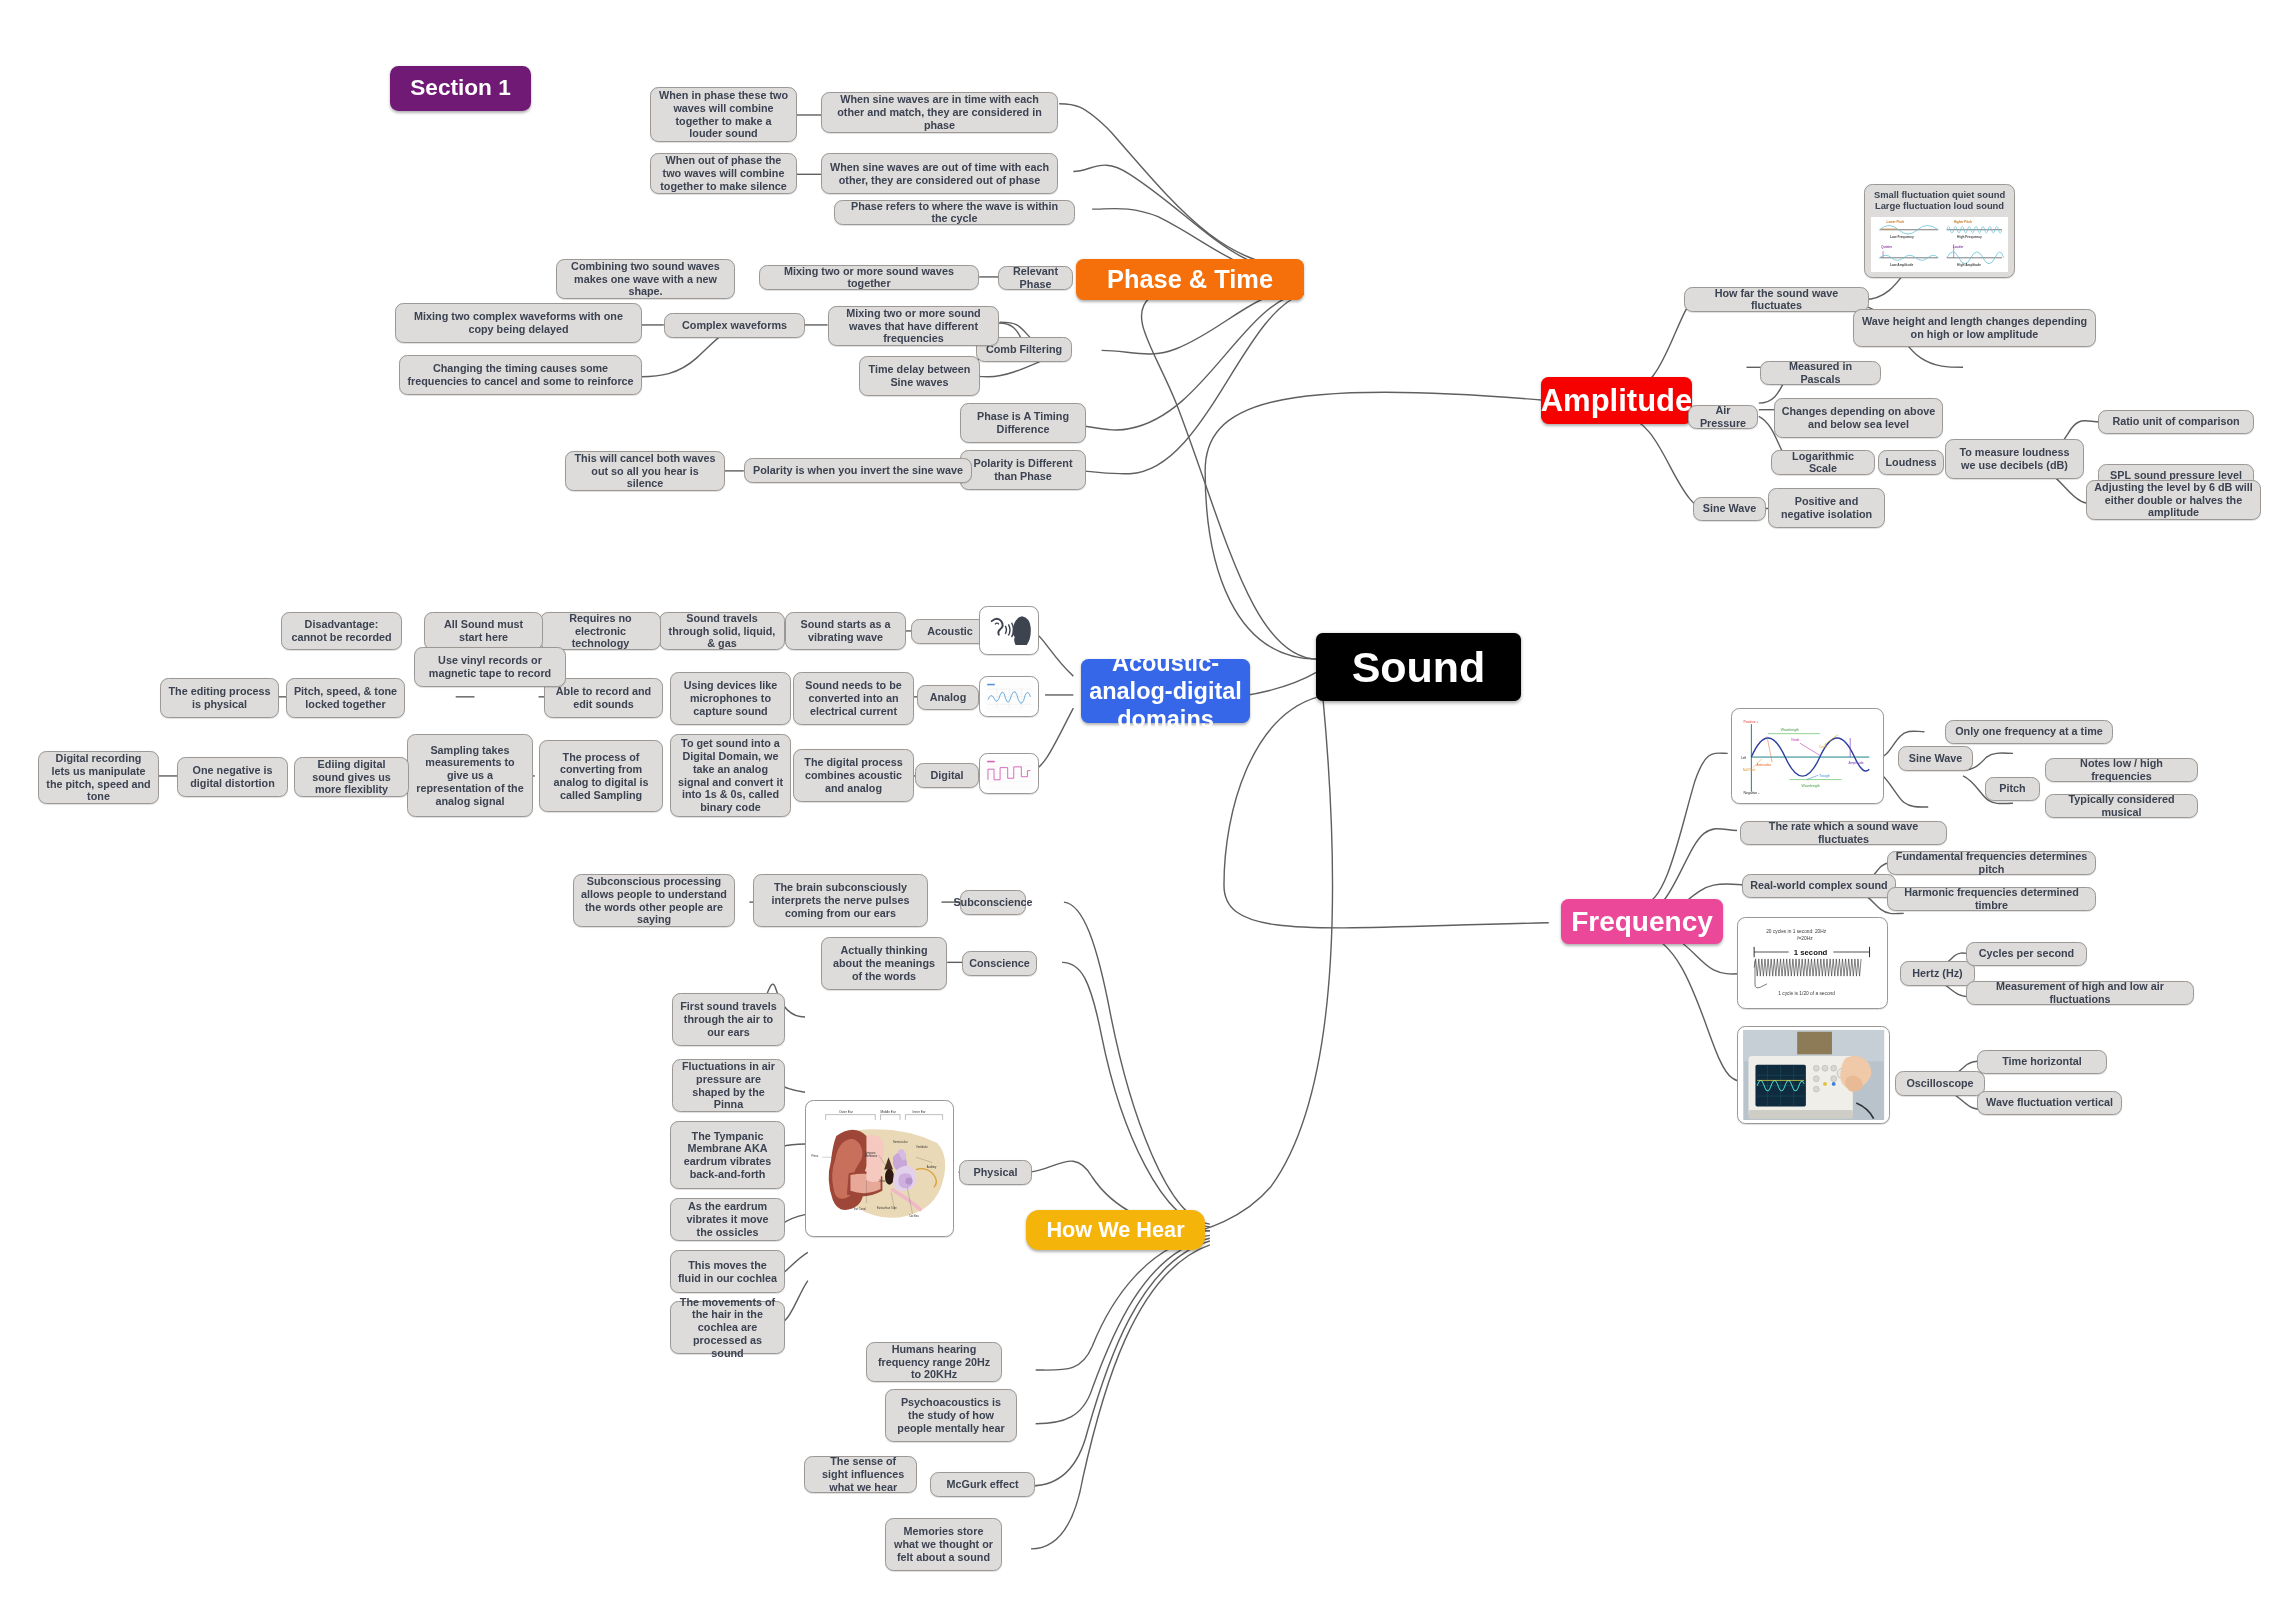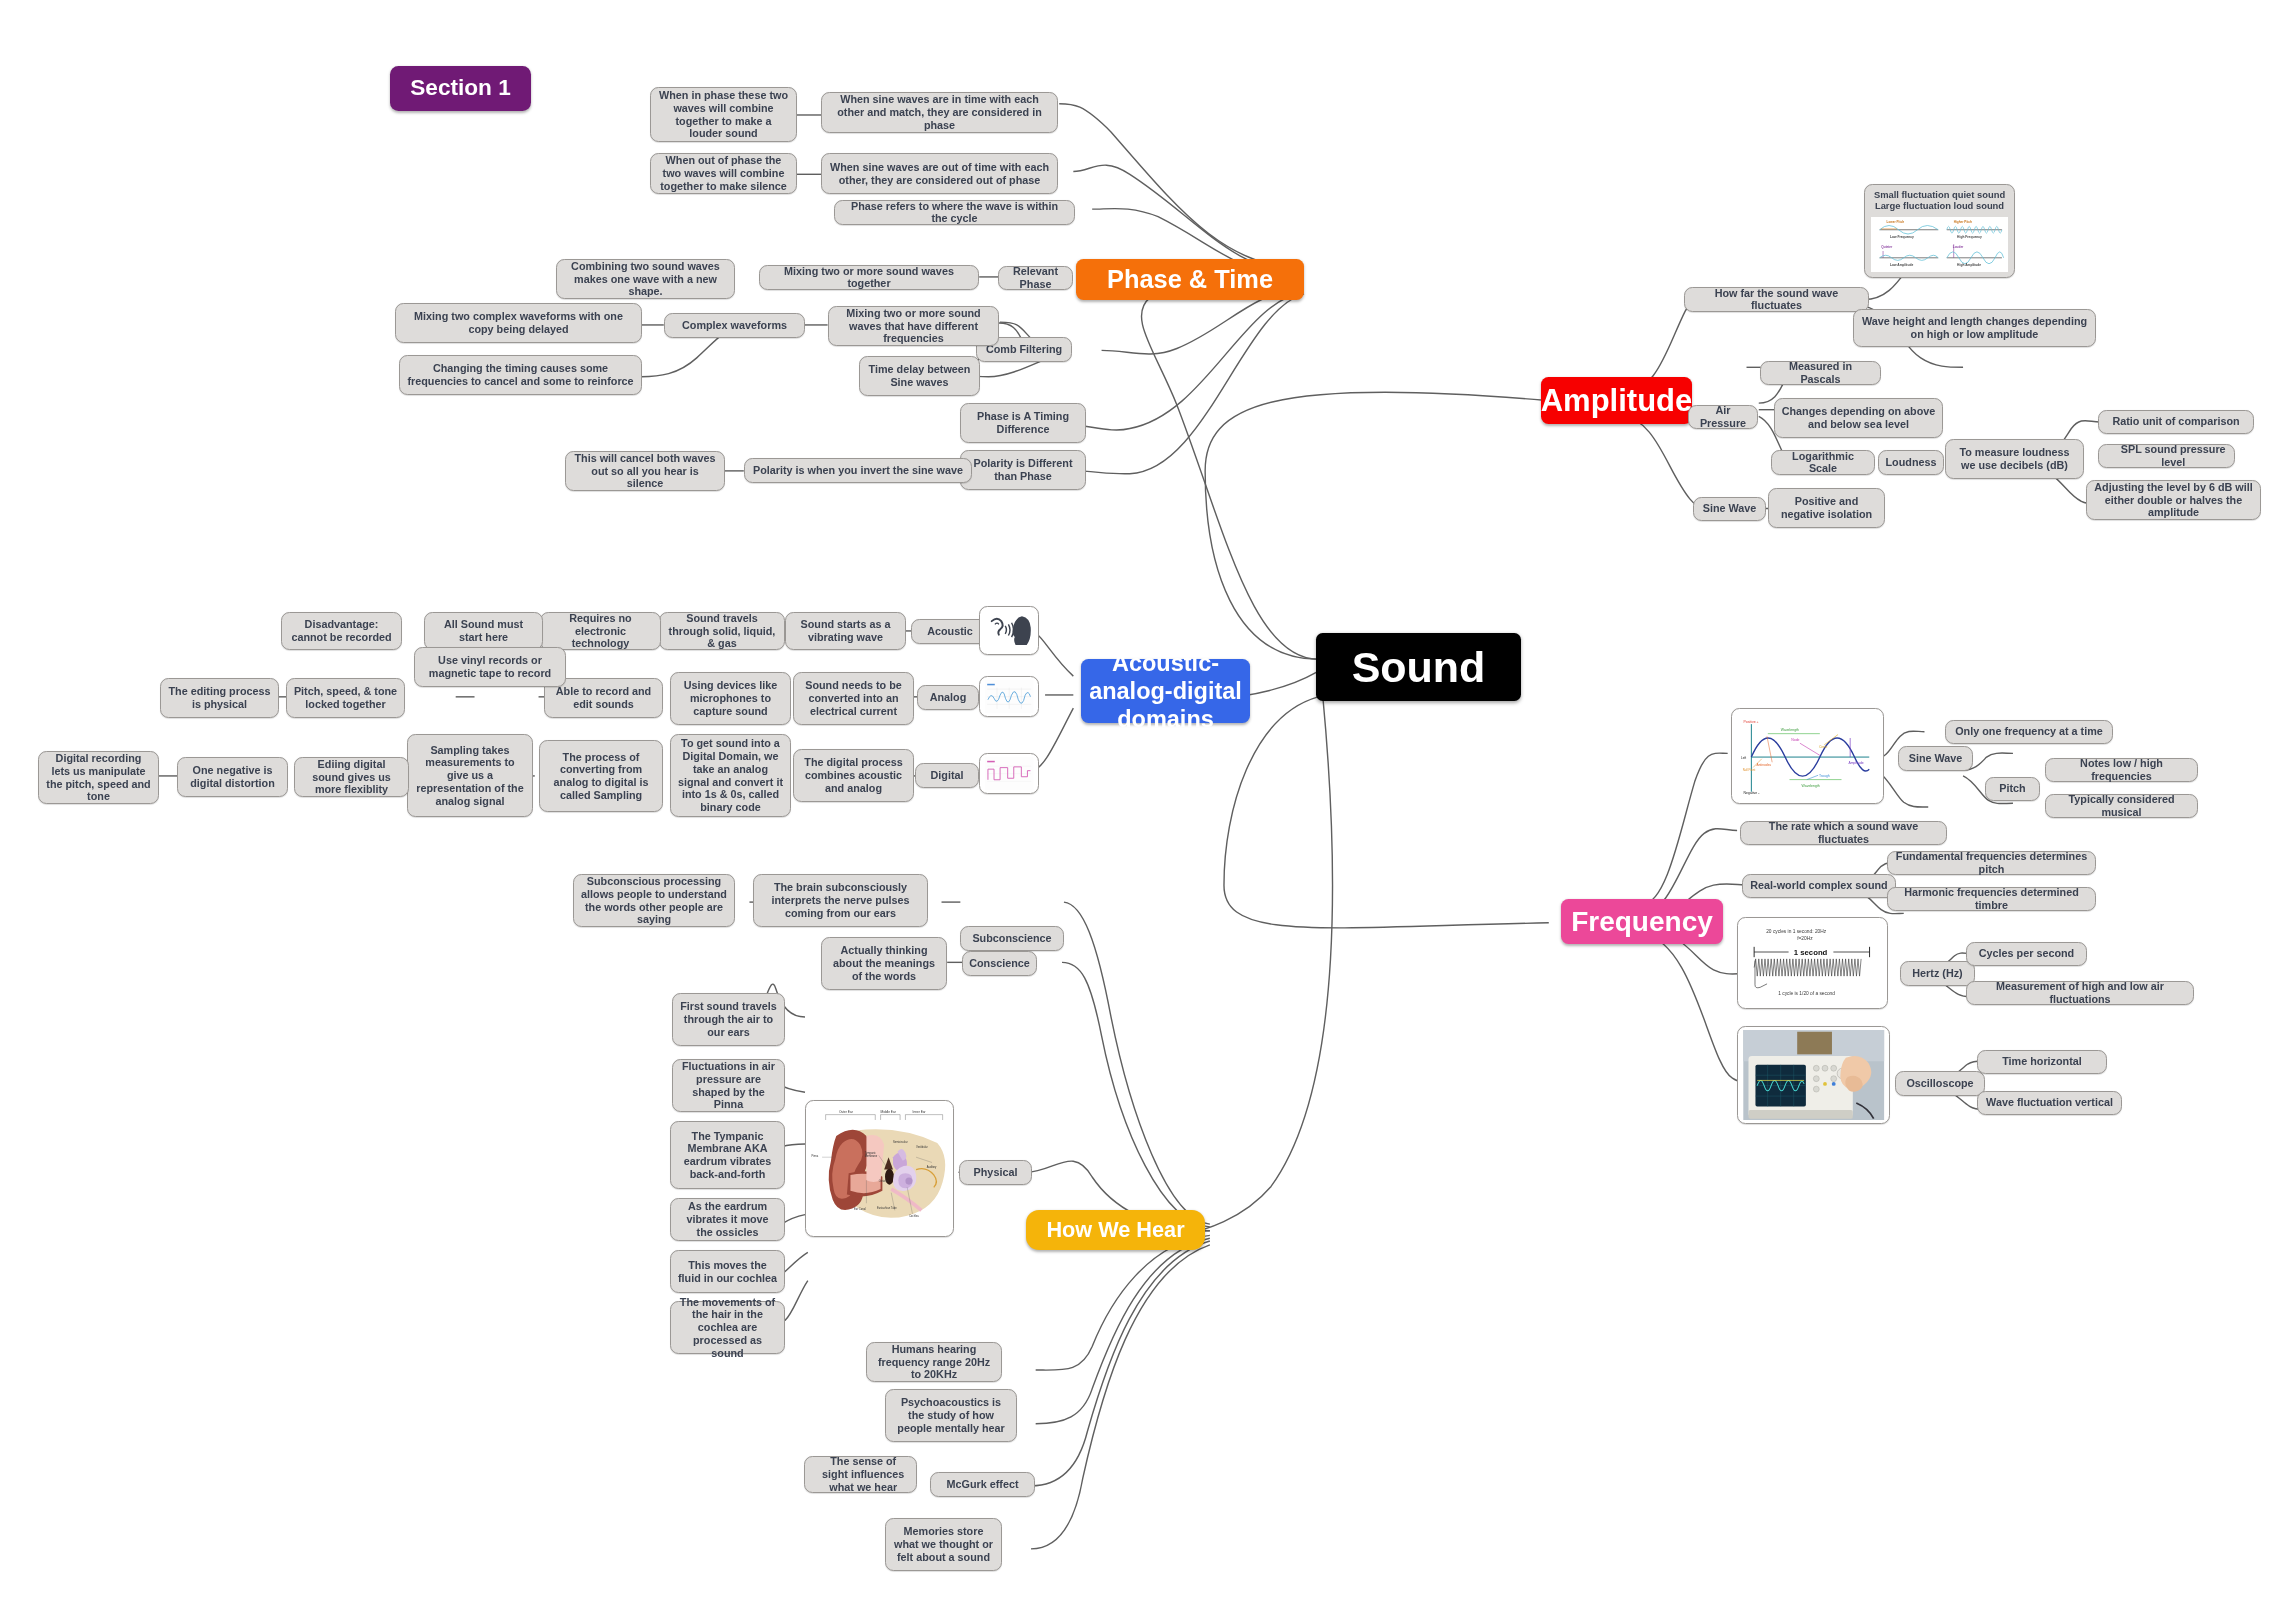--- a/index.html
+++ b/index.html
@@ -310,21 +310,21 @@
 
   <div class="node sz-11" style="left:1853px; top:309px; width:243px; height:38px;">Wave height and length changes depending on high or low amplitude</div>
 
   <div class="node sz-11" style="left:1688px; top:405px; width:70px; height:23.5px;">Air Pressure</div>
   <div class="node sz-11" style="left:1760px; top:361px; width:121px; height:23.5px;">Measured in Pascals</div>
   <div class="node sz-11" style="left:1774px; top:398px; width:169px; height:40px;">Changes depending on above and below sea level</div>
   <div class="node sz-11" style="left:1771px; top:450px; width:104px; height:24.5px;">Logarithmic Scale</div>
   <div class="node sz-11" style="left:1878px; top:450px; width:66px; height:24.5px;">Loudness</div>
   <div class="node sz-11" style="left:1945px; top:439px; width:139px; height:40px;">To measure loudness we use decibels (dB)</div>
   <div class="node sz-11" style="left:2098px; top:410px; width:156px; height:23.5px;">Ratio unit of comparison</div>
-  <div class="node sz-11" style="left:2098px; top:444px; width:137px; height:23.5px;padding-left:20px;">SPL sound pressure level</div>
+  <div class="node sz-11" style="left:2098px; top:464px; width:156px; height:23.5px;">SPL sound pressure level</div>
   <div class="node sz-11" style="left:2086px; top:480px; width:175px; height:40px;">Adjusting the level by 6 dB will either double or halves the amplitude</div>
 
   <div class="node sz-11" style="left:1693px; top:497px; width:73px; height:23.5px;">Sine Wave</div>
   <div class="node sz-11" style="left:1768px; top:488px; width:117px; height:40px;">Positive and negative isolation</div>
 
   <div class="node sz-11" style="left:911px; top:619px; width:78px; height:25.4px;">Acoustic</div>
   <div class="node sz-11" style="left:917px; top:685px; width:62px; height:25.4px;">Analog</div>
   <div class="node sz-11" style="left:915px; top:763px; width:64px; height:25.4px;">Digital</div>
 
   <div class="imgnode" style="left:979px; top:606px; width:60px; height:49px;">
@@ -481,21 +481,21 @@
       <path d="M120 54 q10 -4 16 4 q4 8 -4 12 q-10 4 -14 -6 q-2 -6 2 -10 z" fill="#e8bb96"></path>
       <rect x="6" y="92" width="120" height="10" rx="2" fill="#cfcec6"></rect>
       <path d="M130 84 q14 6 20 18" stroke="#32323a" stroke-width="2" fill="none"></path>
     </svg>
   </div>
 
   <div class="node sz-11" style="left:1895px; top:1071px; width:90px; height:25.4px;">Oscilloscope</div>
   <div class="node sz-11" style="left:1977px; top:1050px; width:130px; height:23.5px;">Time horizontal</div>
   <div class="node sz-11" style="left:1977px; top:1091px; width:145px; height:23.5px;">Wave fluctuation vertical</div>
 
-  <div class="node sz-11" style="left:960px; top:890px; width:104px; height:24.5px;margin-top:36px;">Subconscience</div>
+  <div class="node sz-11" style="left:960px; top:890px; width:66px; height:24.5px;">Subconscience</div>
   <div class="node sz-11" style="left:753px; top:874px; width:175px; height:53px;">The brain subconsciously interprets the nerve pulses coming from our ears</div>
   <div class="node sz-11" style="left:573px; top:874px; width:162px; height:53px;">Subconscious processing allows people to understand the words other people are saying</div>
 
   <div class="node sz-11" style="left:962px; top:951px; width:75px; height:24.5px;">Conscience</div>
   <div class="node sz-11" style="left:821px; top:937px; width:126px; height:53px;">Actually thinking about the meanings of the words</div>
 
   <div class="node sz-11" style="left:959px; top:1160px; width:73px; height:24.5px;">Physical</div>
 
   <div class="imgnode" style="left:805px; top:1100px; width:149px; height:137px;">
     <svg viewBox="0 0 158 146" class="pic">

